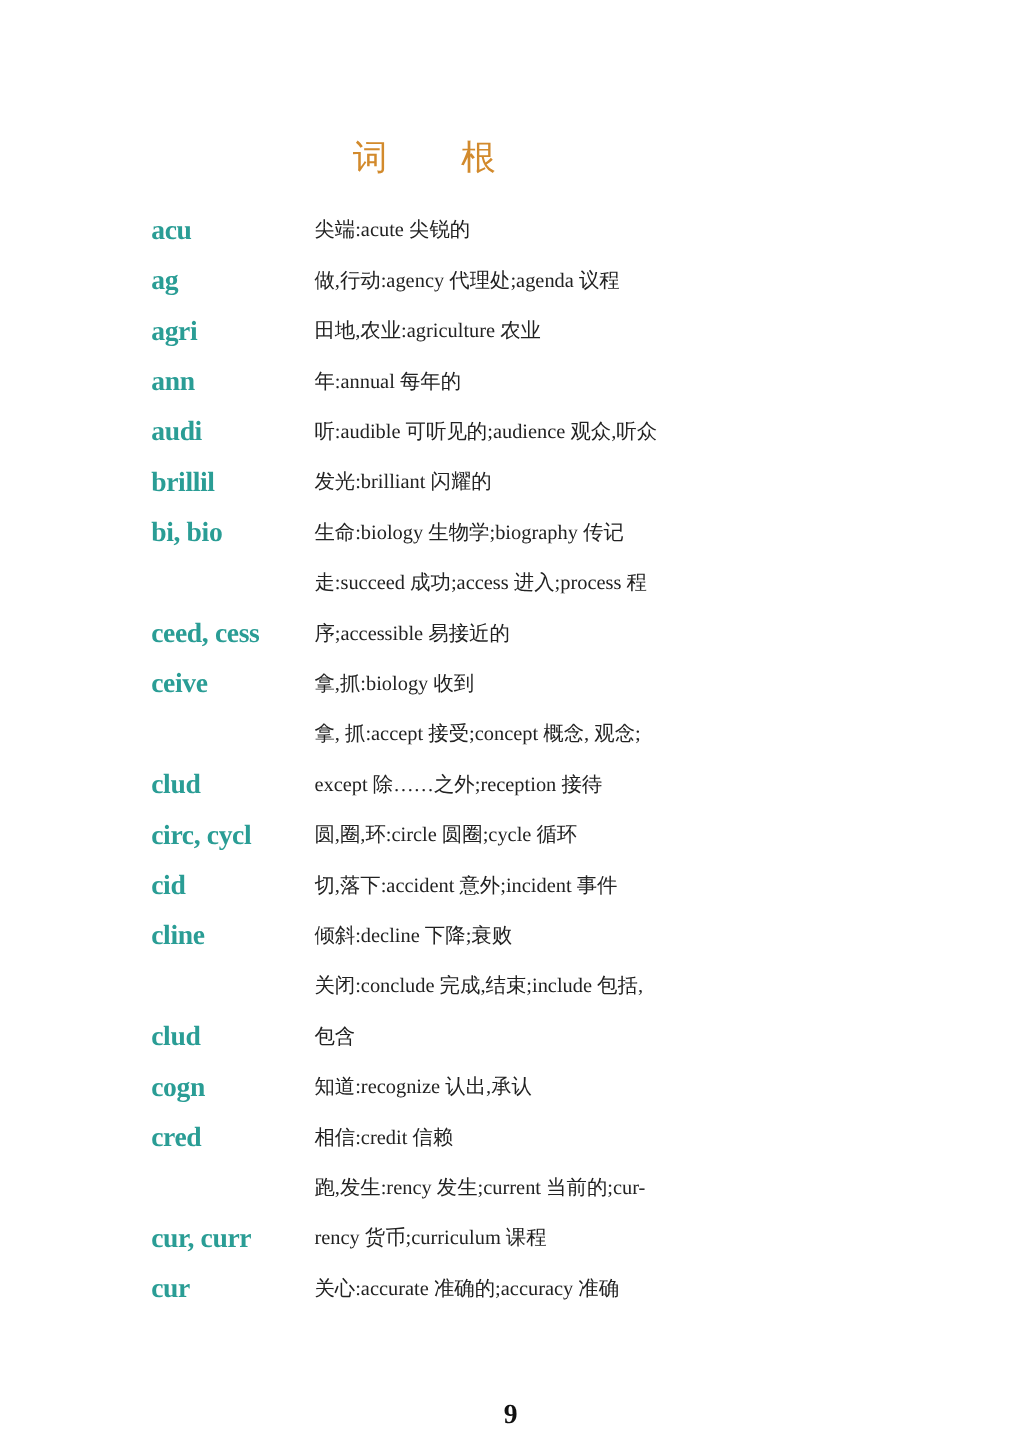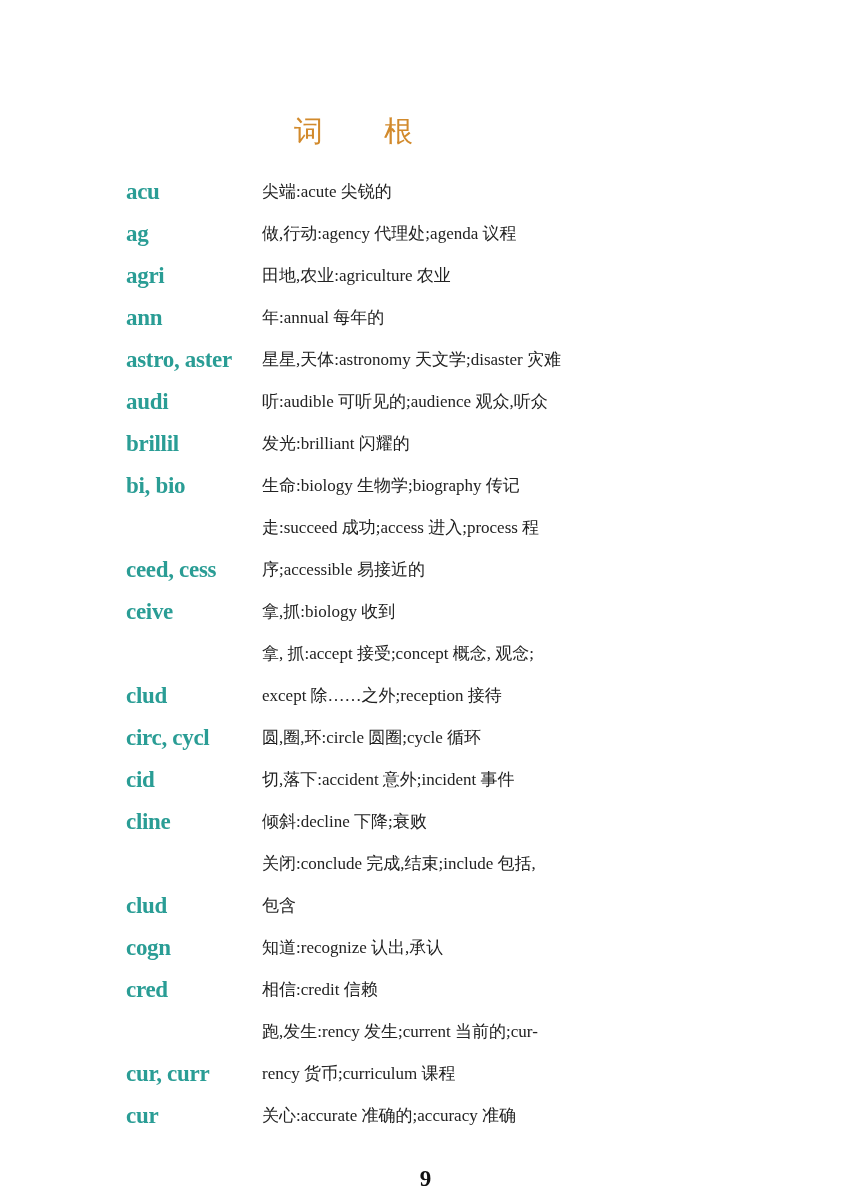--- a/index.html
+++ b/index.html
@@ -53,26 +53,20 @@
     <div class="entry">
       <div class="root">agri</div>
       <div class="meaning">
         <span class="line">田地,农业:agriculture 农业</span>
       </div>
     </div>
     <div class="entry">
       <div class="root">ann</div>
       <div class="meaning">
         <span class="line">年:annual 每年的</span>
-      </div>
-    </div>
-    <div class="entry">
-      <div class="root">astro, aster</div>
-      <div class="meaning">
-        <span class="line">星星,天体:astronomy 天文学;disaster 灾难</span>
       </div>
     </div>
     <div class="entry">
       <div class="root">audi</div>
       <div class="meaning">
         <span class="line">听:audible 可听见的;audience 观众,听众</span>
       </div>
     </div>
     <div class="entry">
       <div class="root">brillil</div>

